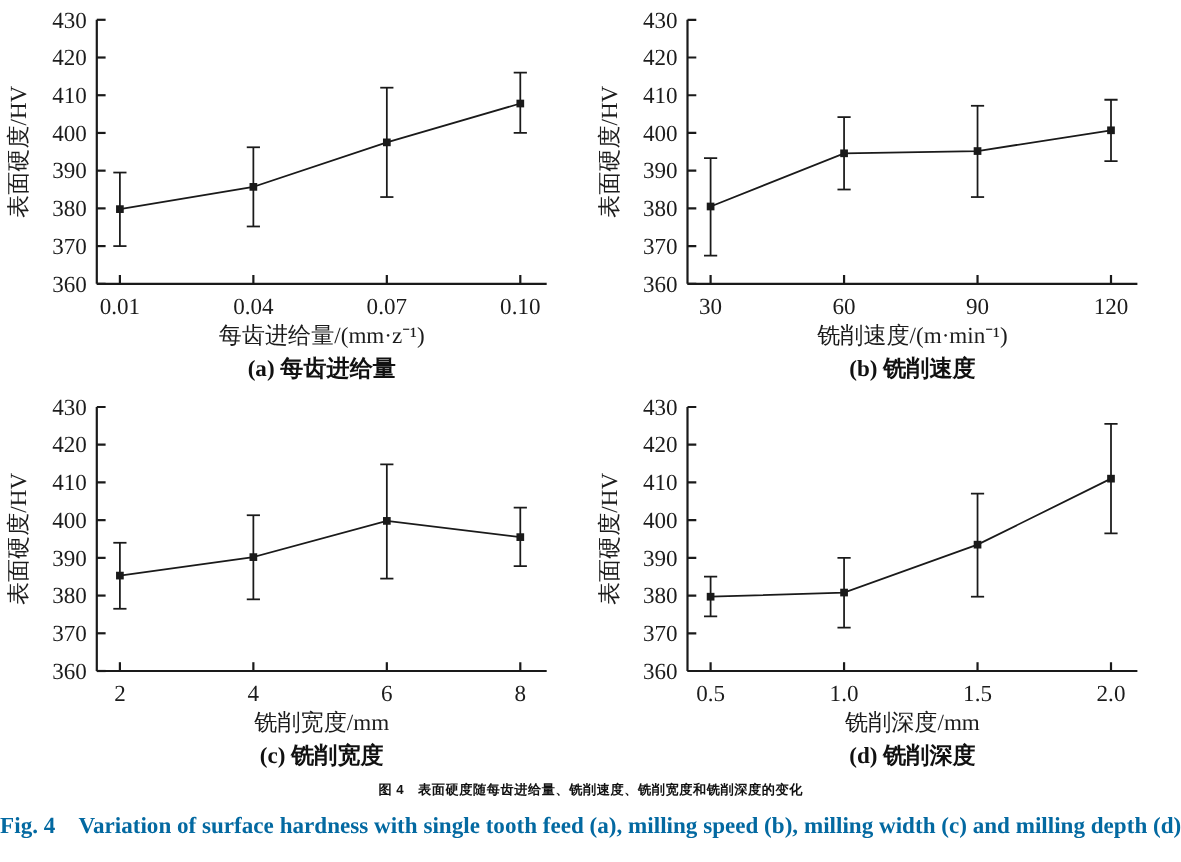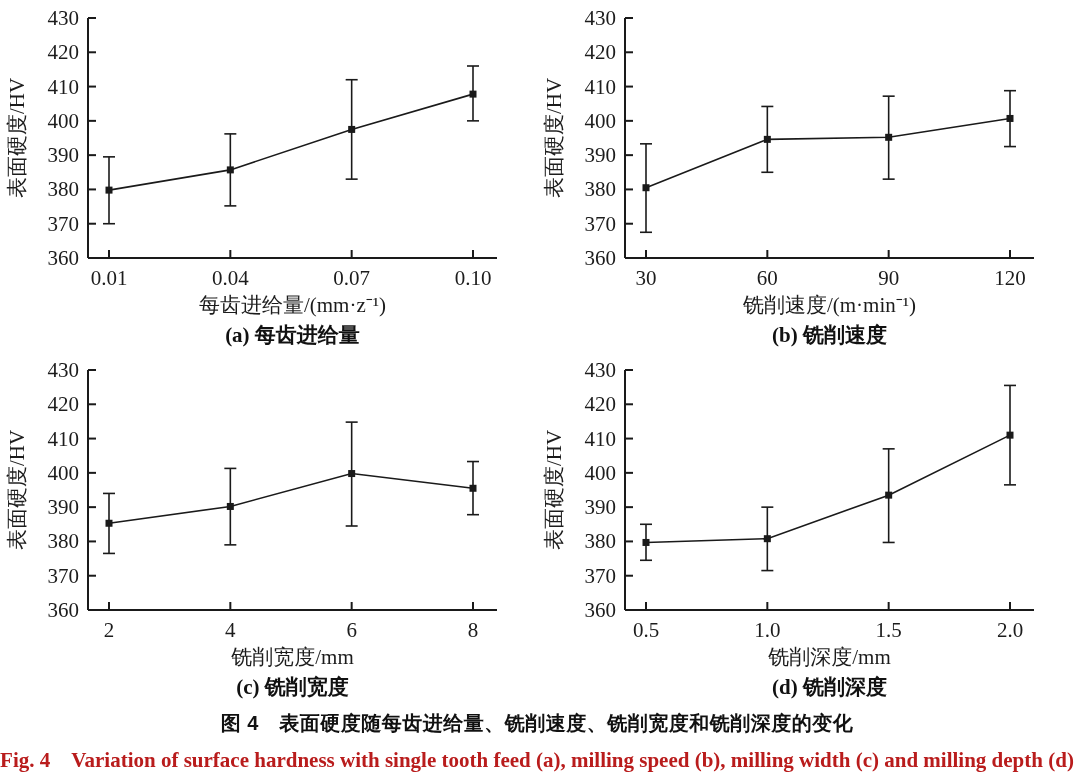--- a/index.html
+++ b/index.html
@@ -32,31 +32,31 @@
   .d    { stroke: #1a1a1a; stroke-width: 1.6; }
   .m    { fill: #1a1a1a; }
   .tick { font-family: "Liberation Serif", serif; font-size: 21px; fill: #1c1c1c; }
   .axlab{ font-family: "Liberation Serif", serif; font-size: 21px; fill: #1c1c1c; }
   .subtitle { font-family: "Liberation Serif", serif; font-size: 21px; font-weight: bold; fill: #111; }
 
   .caption-zh {
     text-align: center;
     font-family: "Liberation Sans", sans-serif;
     font-weight: bold;
-    font-size: 20px;
+    font-size: 12px;
     color: #111;
     margin-top: 6px;
     letter-spacing: 0.5px;
   }
   .caption-en {
     text-align: center;
     font-family: "Liberation Serif", serif;
     font-weight: bold;
     font-size: 21px;
-    color: #b91c1c;
+    color: #0369a1;
     margin-top: 9px;
   }
 </style>
 </head>
 <body>
 
 <div class="figure-wrap">
   <div class="chart-grid">
     <div class="chart-cell">
       <svg width="537" height="352" viewBox="0 0 537 352">

